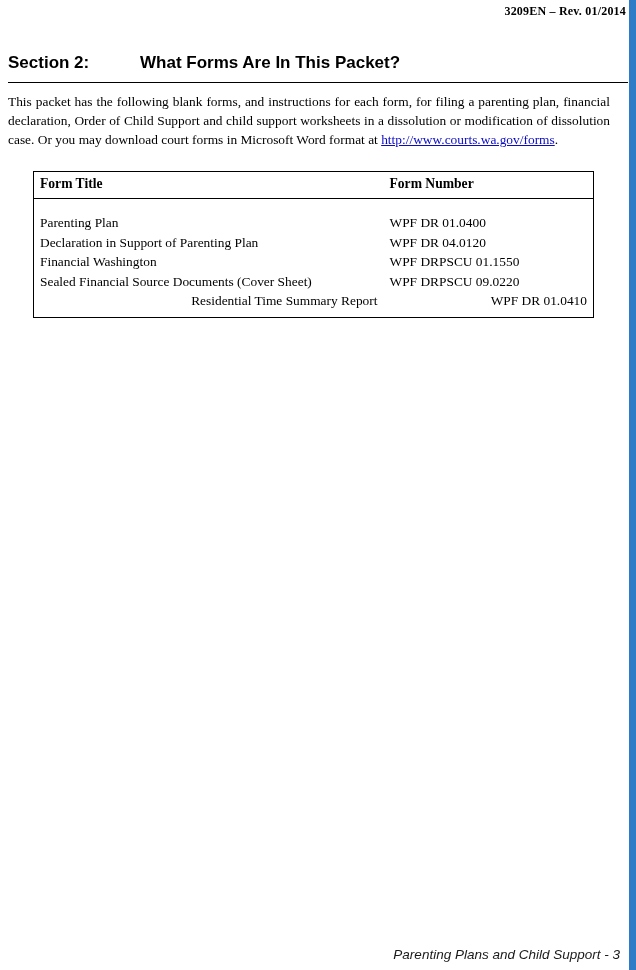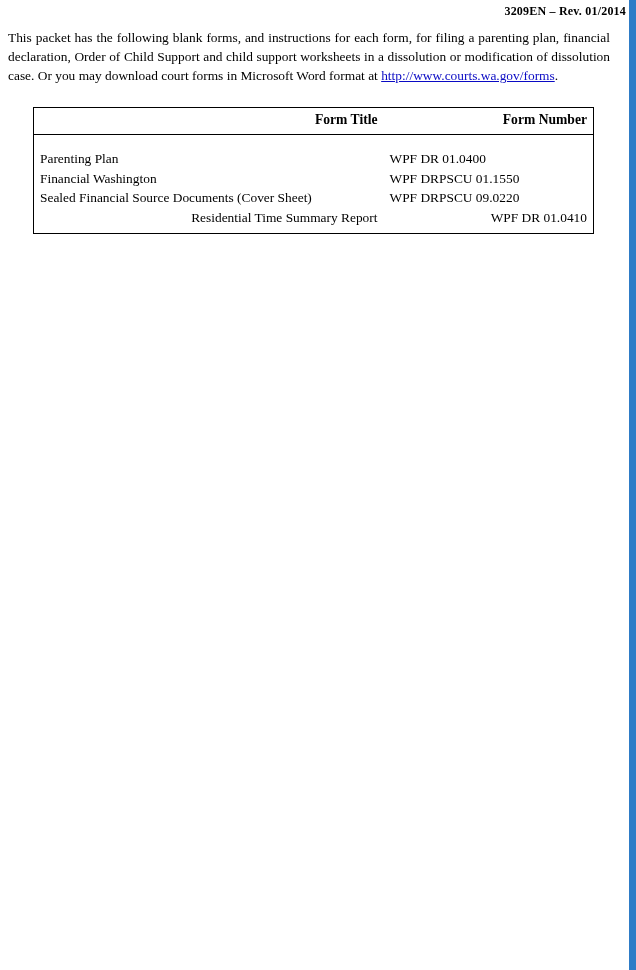--- a/index.html
+++ b/index.html
@@ -57,21 +57,21 @@
     border-collapse: collapse;
     margin: 22px 0 0 25px;
     width: 560px;
     font-size: 13.4px;
     border: 1px solid #000;
     table-layout: fixed;
   }
   table.forms col.c1 { width: 350px; }
   table.forms col.c2 { width: 210px; }
   table.forms th {
-    text-align: right;
+    text-align: left;
     font-weight: bold;
     font-size: 13.6px;
     padding: 4px 6px 6px 6px;
     border-bottom: 1px solid #000;
   }
   table.forms td {
     padding: 0 6px;
     vertical-align: top;
     white-space: pre-line;
     line-height: 1.46;
@@ -90,48 +90,57 @@
 </style>
 </head>
 <body>
 
 <div class="page">
 
   <div class="accent-strip"></div>
 
   <div class="doc-header">3209EN – Rev. 01/2014</div>
 
+  <div class="heading">
+    <span class="label">Section 2:</span>
+    <span class="title">What Forms Are In This Packet?</span>
+  </div>
 
   <p class="intro"><span>This packet has the following blank forms, and instructions for each form, for filing a parenting plan, financial declaration, Order of Child Support and child support worksheets in a dissolution or modification of dissolution case.  Or you may download court forms in Microsoft Word format at </span><a href="#">http://www.courts.wa.gov/forms</a><span>.</span></p>
 
   <table class="forms">
     <colgroup>
         <col class="c1">
         <col class="c2">
       </colgroup>
     <thead>
       <tr>
         <th>Form Title</th>
         <th>Form Number</th>
       </tr>
     </thead>
     <tbody>
       <tr>
         <td>Parenting Plan</td>
         <td>WPF DR 01.0400</td>
       </tr>
       <tr>
+        <td>Declaration in Support of Parenting Plan</td>
+        <td>WPF DR 04.0120</td>
+      </tr>
+      <tr>
         <td>Financial Washington</td>
         <td>WPF DRPSCU 01.1550</td>
       </tr>
       <tr>
         <td>Sealed Financial Source Documents (Cover Sheet)</td>
         <td>WPF DRPSCU 09.0220</td>
       </tr>
       <tr>
         <td>Residential Time Summary Report</td>
         <td>WPF DR 01.0410</td>
       </tr>
     </tbody>
   </table>
 
+  <div class="footer">Parenting Plans and Child Support - 3</div>
 
 </div>
 
 </body></html>

